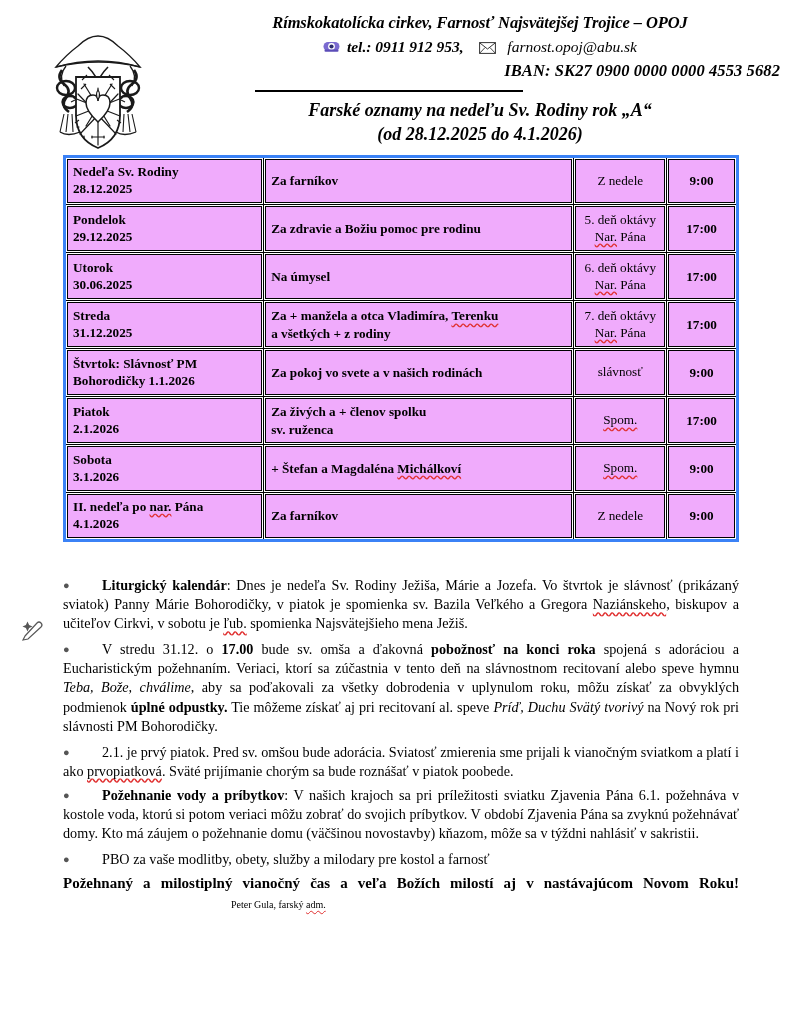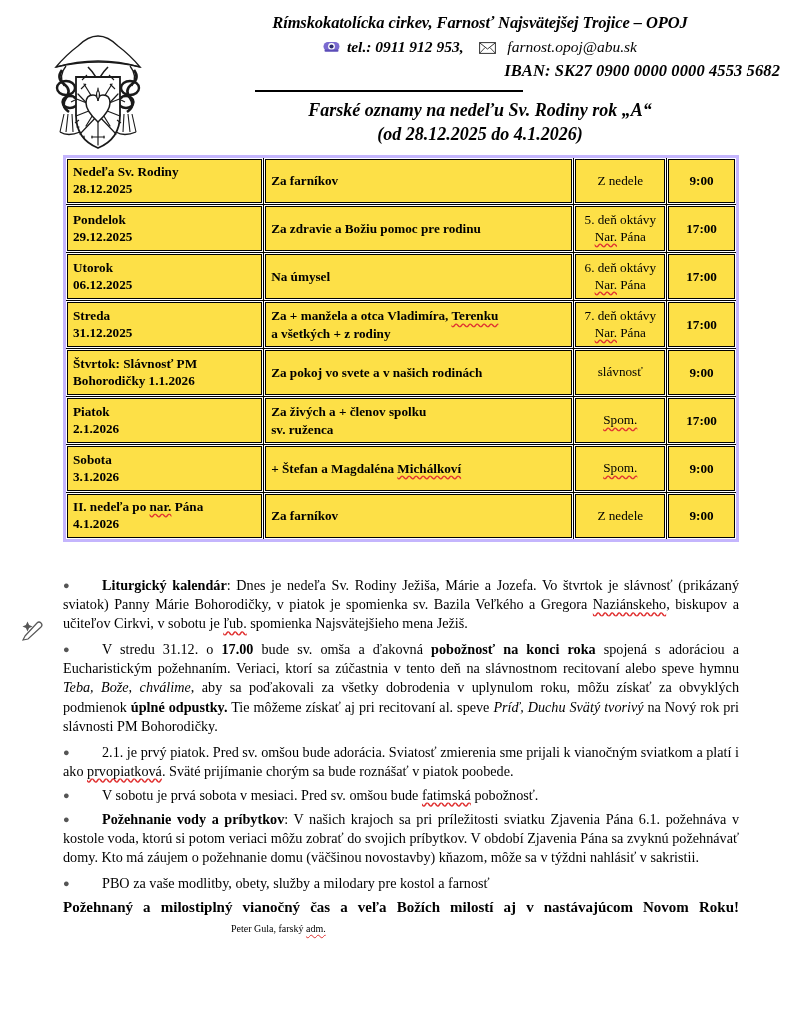--- a/index.html
+++ b/index.html
@@ -86,22 +86,22 @@
 
   
   .sched-wrap {
     position: absolute;
     left: 63px; top: 155px;
     width: 676px;
   }
   table.sched {
     width: 676px;
     border-collapse: collapse;
-    border: 3px solid #c4b5fd;
-    background: #fde047;
+    border: 3px solid #3b82f6;
+    background: #f0abfc;
   }
   table.sched td {
     border: 1px solid #000;
     box-shadow: inset 0 0 0 1px #fff, inset 0 0 0 2px #000;
     padding: 5px 7px;
     vertical-align: middle;
     font-size: 13.2px;
   }
   td.c-day {
     width: 200px;
@@ -316,21 +316,21 @@
           <td class="c-note">
             <div>5. deň oktávy</div>
             <div><span class="sp">Nar.</span> Pána</div>
           </td>
           <td class="c-time">17:00</td>
         </tr>
 
         <tr class="row-h">
           <td class="c-day">
             <div>Utorok</div>
-            <div>06.12.2025</div>
+            <div>30.06.2025</div>
           </td>
           <td class="c-int">
             <div>Na úmysel</div>
           </td>
           <td class="c-note">
             <div>6. deň oktávy</div>
             <div><span class="sp">Nar.</span> Pána</div>
           </td>
           <td class="c-time">17:00</td>
         </tr>
@@ -428,23 +428,20 @@
     </p>
 
     <p class="para">
       <span class="bul">●</span><span class="lead-sp"></span><span>V stredu 31.12. o </span><b>17.00</b><span> bude sv. omša a ďakovná </span><b>pobožnosť na konci roka</b><span> spojená s adoráciou a Eucharistickým požehnaním.   Veriaci, ktorí sa zúčastnia v tento deň na slávnostnom recitovaní alebo speve hymnu </span><i>Teba, Bože, chválime</i><span>, aby sa poďakovali za všetky dobrodenia v uplynulom roku, môžu získať za obvyklých podmienok </span><b>úplné odpustky.</b><span> Tie môžeme získať aj pri recitovaní al. speve </span><i>Príď, Duchu Svätý tvorivý</i><span> na Nový rok pri slávnosti PM Bohorodičky.</span>
     </p>
 
     <p class="para tight">
       <span class="bul">●</span><span class="lead-sp"></span><span>2.1. je prvý piatok. Pred sv. omšou bude adorácia. Sviatosť zmierenia sme prijali k vianočným sviatkom a platí i ako </span><span class="sp">prvopiatková</span><span>. Sväté prijímanie chorým sa bude roznášať v piatok poobede.</span>
     </p>
 
-    <p class="para tight">
-      <span class="bul">●</span><span class="lead-sp"></span><span>V sobotu je prvá sobota v mesiaci. Pred sv. omšou bude </span><span class="sp">fatimská</span><span> pobožnosť.</span>
-    </p>
 
     <p class="para">
       <span class="bul">●</span><span class="lead-sp"></span><b>Požehnanie vody a príbytkov</b><span>: V našich krajoch sa pri príležitosti sviatku Zjavenia Pána 6.1. požehnáva v kostole voda, ktorú si potom veriaci môžu zobrať do svojich príbytkov. V období Zjavenia Pána sa zvyknú požehnávať domy. Kto má záujem o požehnanie domu (väčšinou novostavby) kňazom, môže sa v týždni nahlásiť v sakristii.</span>
     </p>
 
     <p class="para tight">
       <span class="bul">●</span><span class="lead-sp"></span><span>PBO za vaše modlitby, obety, služby a milodary pre kostol a farnosť</span>
     </p>
 
     <p class="closing">

